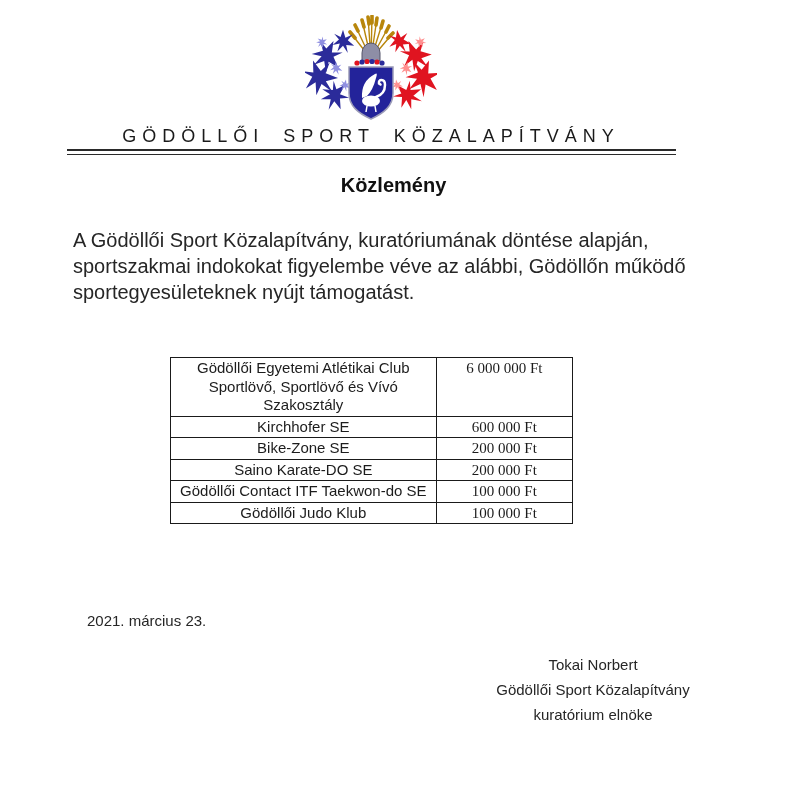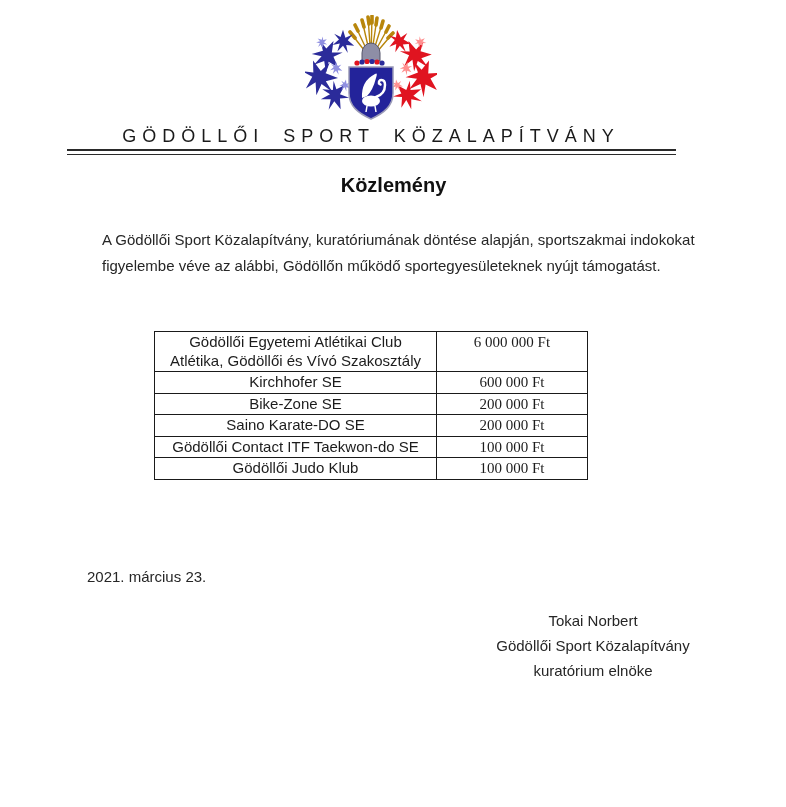--- a/index.html
+++ b/index.html
@@ -15,28 +15,28 @@
   }
   .header-rule{
     width:609px;height:3px;margin:2px auto 0 auto;
     border-top:2.5px solid #2a2a2a;border-bottom:1.5px solid #2a2a2a;
   }
   .heading{
     margin:18px 0 0 0;text-align:center;font-size:20px;font-weight:bold;
     color:#111;line-height:24px;padding-left:45px;
   }
   .intro{
-    margin:30px 0 0 102px;width:622px;font-size:15px;line-height:26px;color:#262626;
+    margin:30px 0 0 73px;width:622px;font-size:20px;line-height:26px;color:#262626;
   }
   table.support{
     border-collapse:collapse;margin:52px auto 0 auto;table-layout:fixed;width:403px;
   }
   table.support td{
     border:1.5px solid #1a1a1a;font-size:15px;line-height:18.5px;
-    padding:1px 8px;text-align:center;vertical-align:top;color:#1c1c1c;
+    padding:1px 0;text-align:center;vertical-align:top;color:#1c1c1c;
   }
   td.club-col{width:265px;}
   td.amount-col{width:134px;font-family:Liberation Serif, serif;}
   .date-line{margin:86px 0 0 87px;font-size:15px;line-height:22px;color:#262626;}
   .signature{
     width:280px;margin:20px 0 12px 453px;text-align:center;
     font-size:15px;line-height:25px;color:#262626;
   }
 </style>
 </head>
@@ -111,21 +111,21 @@
 
   <h1 class="heading">Közlemény</h1>
 
   <p class="intro">A Gödöllői Sport Közalapítvány, kuratóriumának döntése alapján, sportszakmai indokokat figyelembe véve az alábbi, Gödöllőn működő sportegyesületeknek nyújt támogatást.</p>
 
   <table class="support">
     <tbody>
       <tr>
         <td class="club-col">
           <div>Gödöllői Egyetemi Atlétikai Club</div>
-          <div>Atlétika, Gödöllői és Vívó Szakosztály</div>
+          <div>Sportlövő, Sportlövő és Vívó Szakosztály</div>
         </td>
         <td class="amount-col">6 000 000 Ft</td>
       </tr>
       <tr>
         <td class="club-col">Kirchhofer SE</td>
         <td class="amount-col">600 000 Ft</td>
       </tr>
       <tr>
         <td class="club-col">Bike-Zone SE</td>
         <td class="amount-col">200 000 Ft</td>

